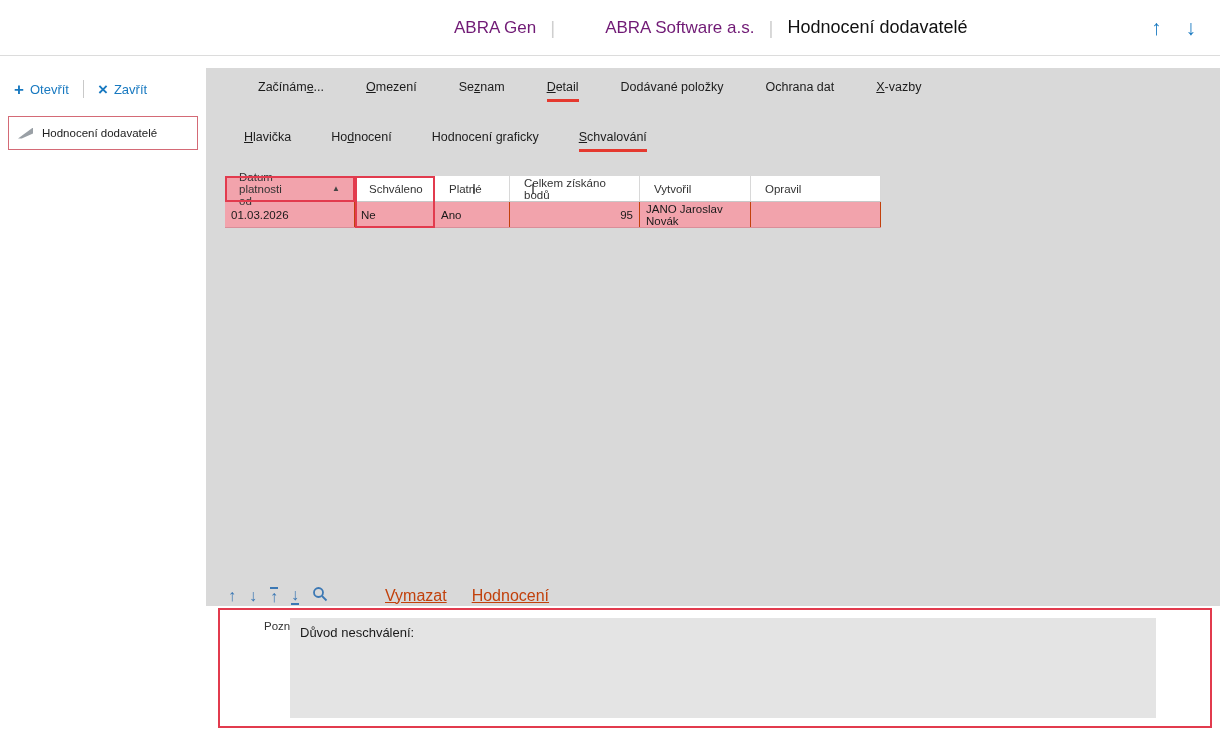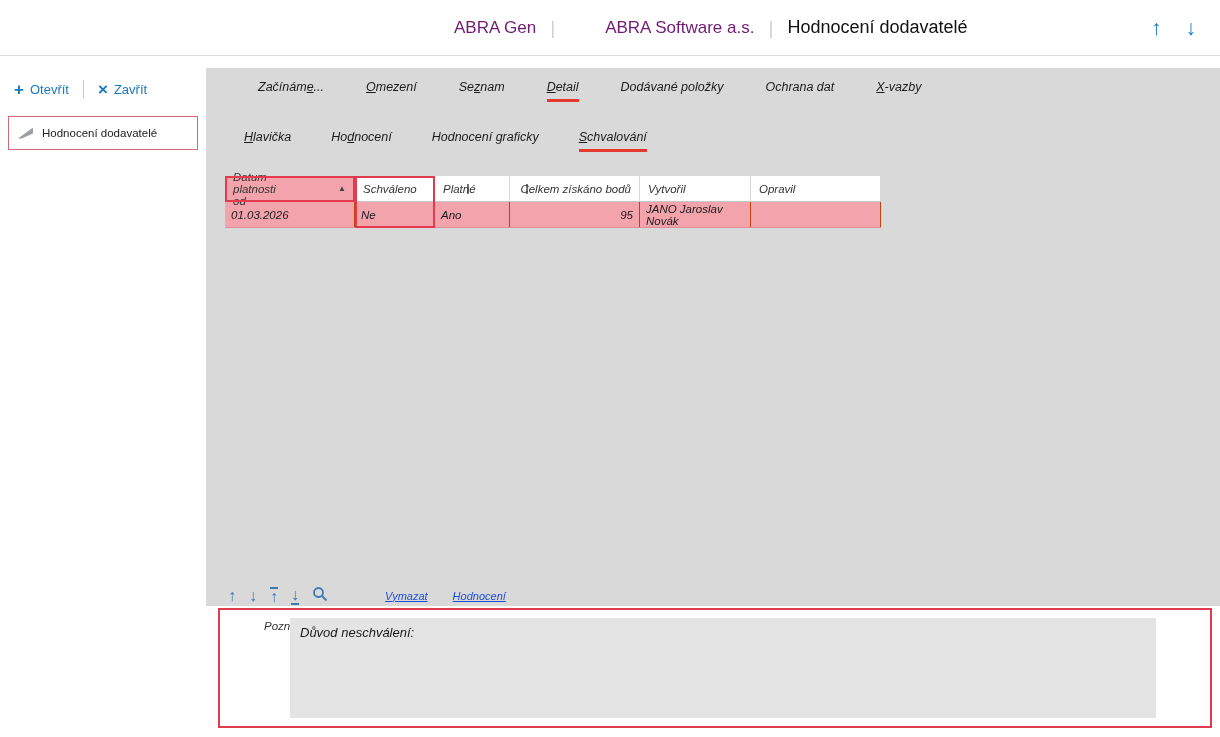--- a/index.html
+++ b/index.html
@@ -20,47 +20,47 @@
   
   .sidebar{position:absolute;left:0;top:56px;width:206px;bottom:0;background:#fff;}
   .sidebar-actions{display:flex;align-items:center;padding:24px 0 0 14px;color:#1879c0;font-size:13px;}
   .sb-btn{display:flex;align-items:center;gap:6px;cursor:pointer;}
   .sb-plus{font-size:17px;font-weight:bold;line-height:1;}
   .sb-x{font-size:17px;font-weight:bold;line-height:1;}
   .sb-divider{width:1px;height:18px;background:#c9c9c9;margin:0 14px;}
   .sidebar-item{margin:18px 8px 0 8px;border:1px solid #d46a76;height:32px;display:flex;align-items:center;gap:9px;padding-left:9px;background:#fff;font-size:11.5px;color:#222;cursor:pointer;}
   .bookmark-icon{width:15px;height:11px;background:#9aa0a6;clip-path:polygon(0 100%,100% 0,100% 55%,25% 100%);}
   
-  .main{position:absolute;left:206px;top:68px;right:0;bottom:0;background:#d9d9d9;font-style:italic;}
+  .main{position:absolute;left:206px;top:68px;right:0;bottom:0;background:#d9d9d9;}
   .tabs-main{position:absolute;left:52px;top:12px;display:flex;gap:42px;font-size:12.5px;color:#1c1c1c;white-space:nowrap;}
   .tabs-sub{position:absolute;left:38px;top:62px;display:flex;gap:40px;font-size:12.5px;color:#1c1c1c;white-space:nowrap;}
   .tab{padding-bottom:5px;border-bottom:3px solid transparent;cursor:pointer;}
   .tab.active{border-bottom-color:#e5392f;}
   .acc{text-decoration:underline;}
   
   .table{position:absolute;left:19px;top:108px;width:656px;font-size:11.5px;}
   .thead{display:flex;background:#fff;height:26px;border-bottom:1px solid #c8c8c8;box-sizing:border-box;}
-  .th{display:flex;align-items:center;padding:0 8px;border-right:1px solid #d8d8d8;box-sizing:border-box;color:#333;cursor:pointer;gap:44px;}
+  .th{display:flex;align-items:center;padding:0 14px;border-right:1px solid #d8d8d8;box-sizing:border-box;color:#333;cursor:pointer;gap:44px;}
   .th.sorted{background:#f2a3ac;}
   .th.num{justify-content:flex-end;}
   .trow{display:flex;background:#f2a3ac;height:26px;border-bottom:1px solid #d98e99;box-sizing:border-box;cursor:pointer;}
   .td{display:flex;align-items:center;padding:0 6px;border-right:1px solid #c2410c;box-sizing:border-box;color:#1a1a1a;}
   .td.num{justify-content:flex-end;}
   .w0{width:130px;} .w1{width:80px;} .w2{width:75px;} .w3{width:130px;} .w4{width:111px;} .w5{width:130px;}
   .sort-icon{font-size:8px;color:#444;margin-left:6px;}
   .cbx{width:8px;height:8px;border:1px solid #777;background:#fff;display:inline-block;margin-left:6px;}
   .anno{position:absolute;border:2px solid #e23b4e;box-sizing:border-box;pointer-events:none;}
   .anno-datum{left:0;top:0;width:130px;height:26px;}
   .anno-schvaleno{left:130px;top:0;width:80px;height:52px;}
   
   .nav-row{position:absolute;left:22px;top:518px;display:flex;align-items:center;gap:13px;color:#3c78b4;font-size:16px;}
   .nav-icon{cursor:pointer;line-height:1;}
   .icon-top{border-top:2px solid #3c78b4;}
   .icon-bottom{border-bottom:2px solid #3c78b4;}
-  .nav-link{font-size:11px;color:#1d4ed8;text-decoration:underline;cursor:default;}
+  .nav-link{font-size:16px;color:#c2410c;text-decoration:underline;cursor:default;}
   .nav-link.first{margin-left:44px;}
   .nav-link.second{margin-left:12px;}
   
   .bottom-strip{position:absolute;left:0;right:0;top:538px;bottom:0;background:#fff;}
   .note-box{position:absolute;left:12px;top:2px;width:994px;height:120px;border:2px solid #e23b4e;box-sizing:border-box;background:#fff;}
   .note-label{position:absolute;left:10px;top:10px;font-size:11.5px;color:#333;margin-left:34px;}
   .note-memo{position:absolute;left:70px;top:8px;width:866px;height:100px;background:#e4e4e4;padding:6px 10px;box-sizing:border-box;font-size:13px;line-height:1.4;color:#1a1a1a;overflow:hidden;}
 </style>
 </head>
 <body>

